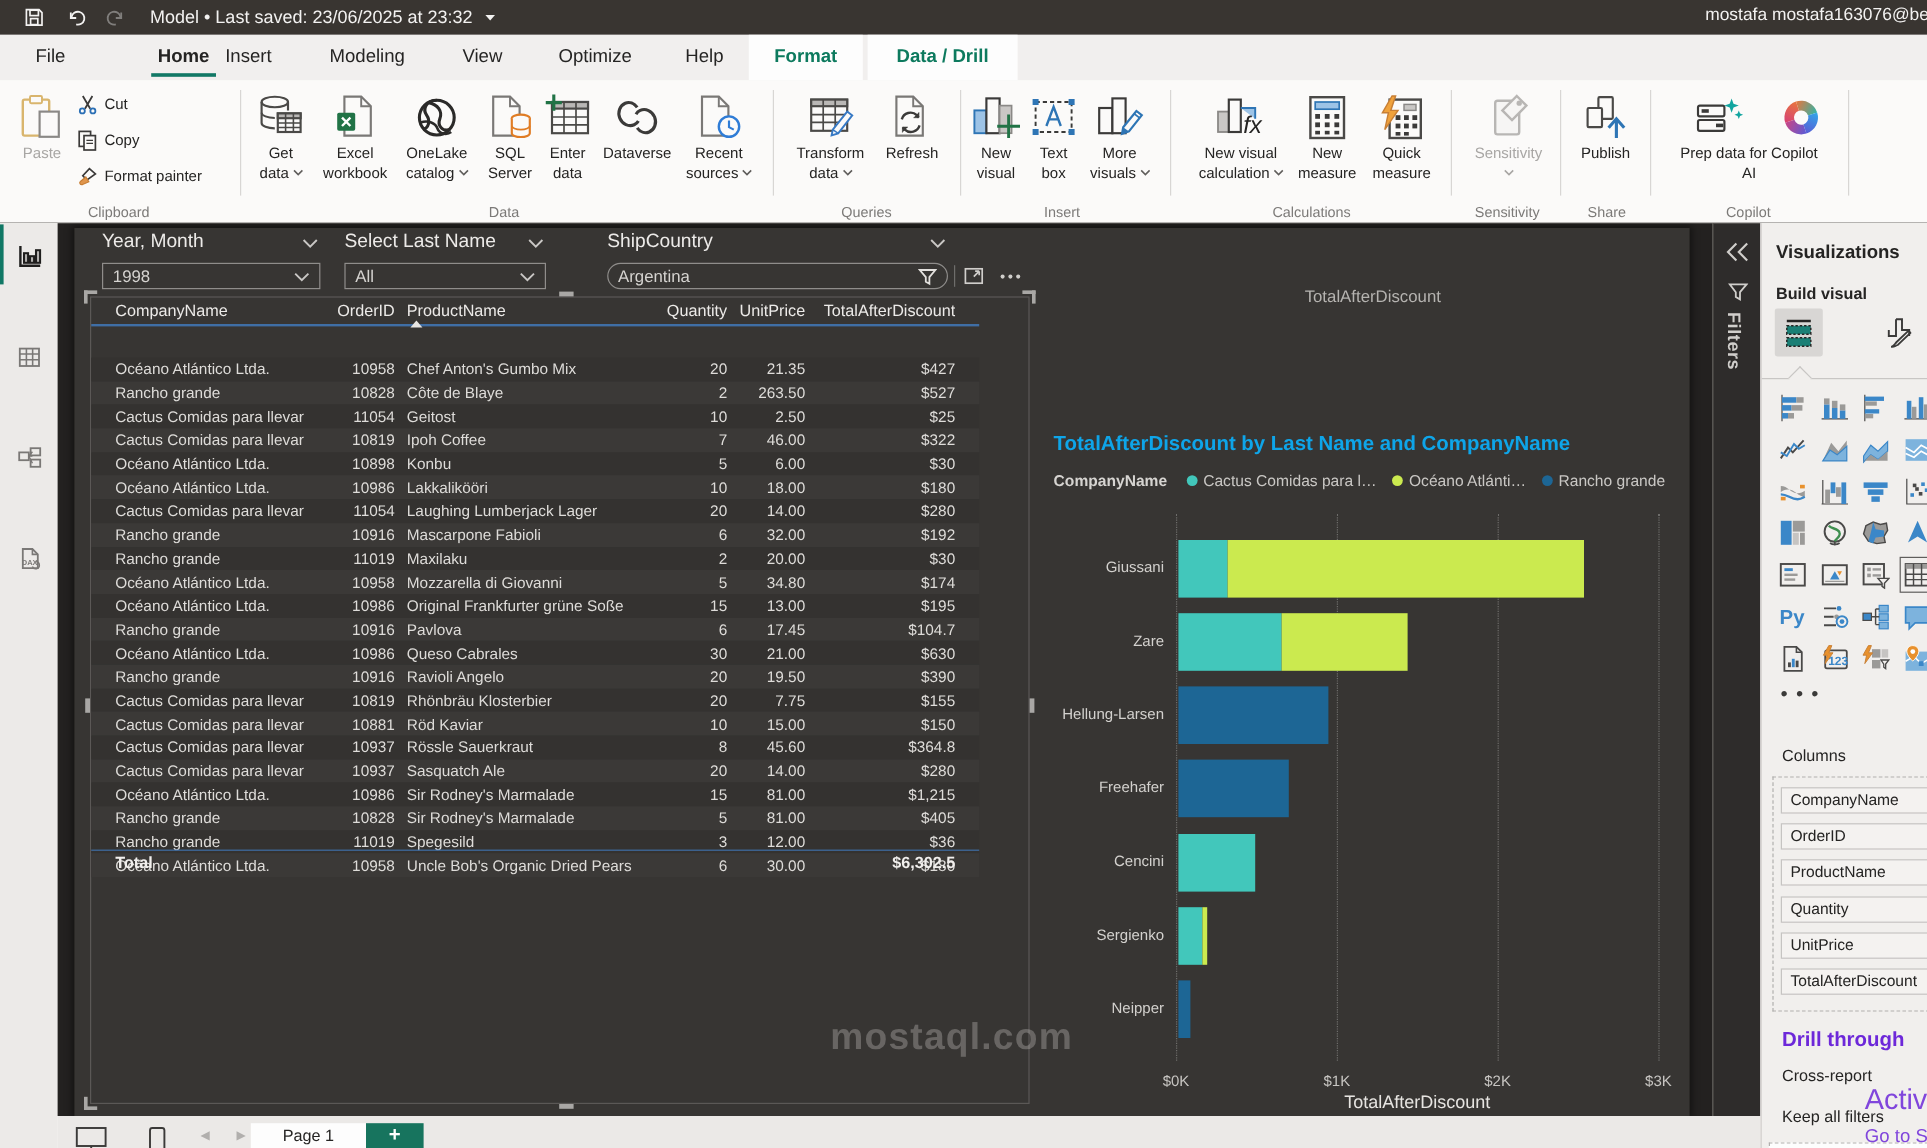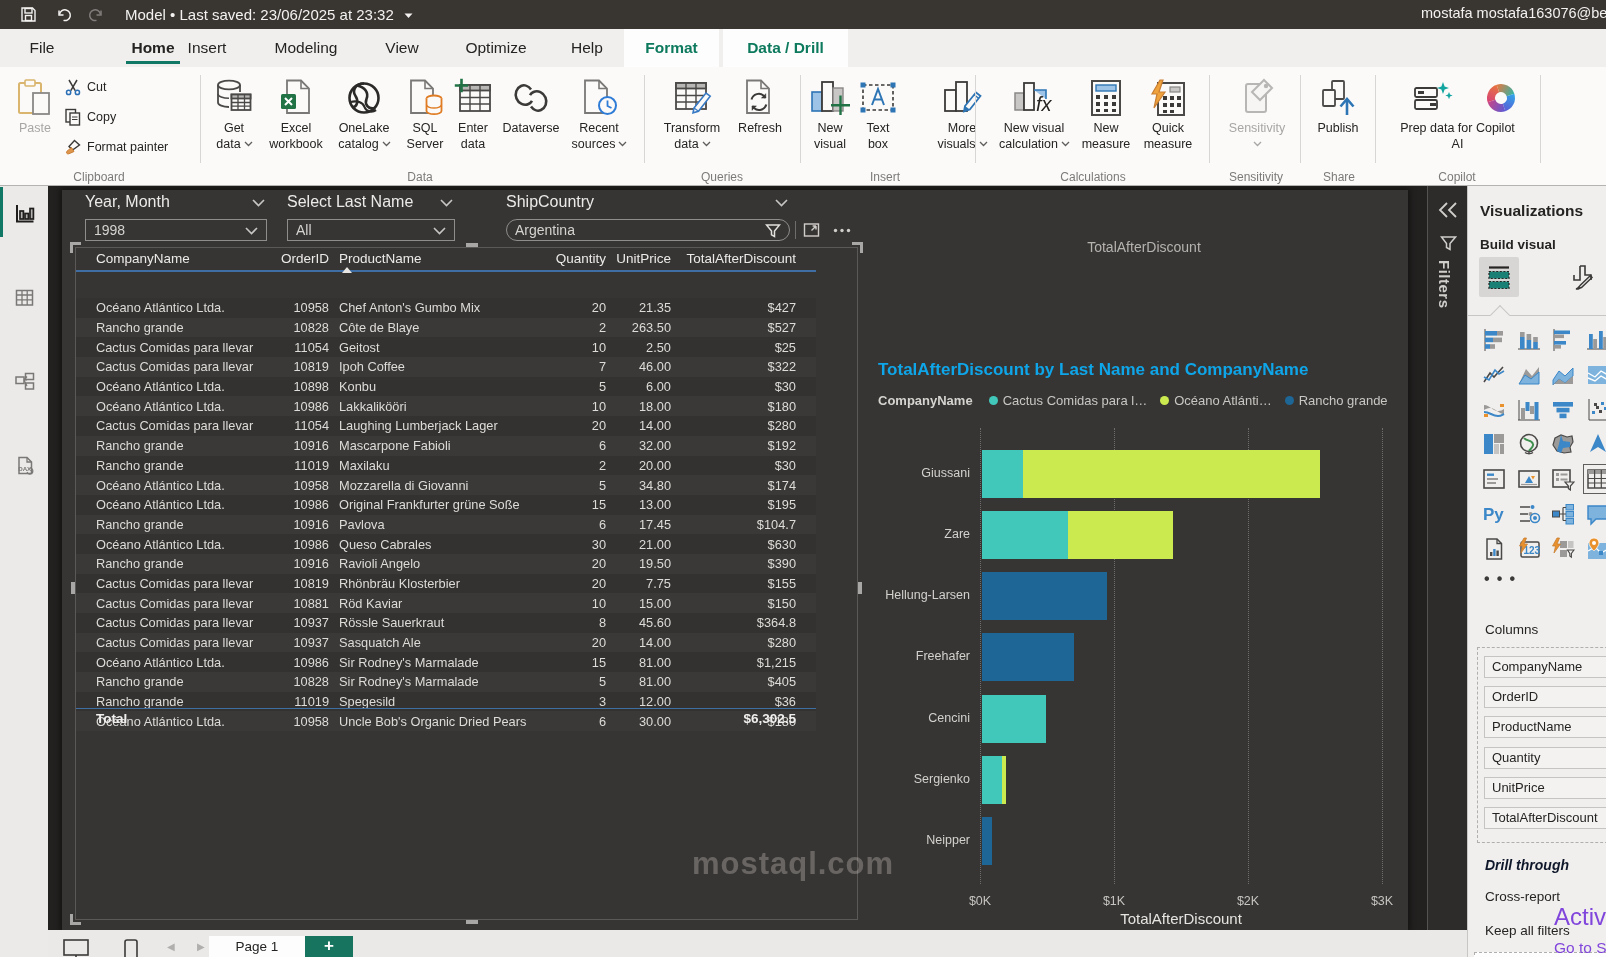--- a/index.html
+++ b/index.html
@@ -95,21 +95,21 @@
 .vp-tile{position:absolute;left:11px;top:71px;width:40px;height:40px;background:#d8d6d4;border-radius:2px;display:flex;align-items:center;justify-content:center;}
 .vp-brush{position:absolute;left:101px;top:78px;width:27px;height:27px;}
 .vp-sepline{position:absolute;left:0;top:129px;width:139px;height:1px;background:#c8c6c4;}
 .vp-caret{position:absolute;left:25px;top:122px;width:14px;height:14px;background:#f1efed;border-left:1px solid #c8c6c4;border-top:1px solid #c8c6c4;transform:rotate(45deg);}
 .vicon{position:absolute;width:24px;height:24px;}
 .vicon.selected{outline:1.5px solid #605e5c;outline-offset:2px;}
 .vp-more{position:absolute;left:16px;top:384px;font-size:16px;font-weight:700;color:#3b3a39;letter-spacing:2px;}
 .vp-columns{position:absolute;left:17px;top:436px;font-size:13.5px;color:#252423;}
 .vp-well{position:absolute;left:9px;top:461px;width:136px;height:196px;border:1px dashed #b1afad;}
 .pill{position:absolute;left:6px;width:132px;height:22px;background:#f4f2f0;border:1px solid #c6c4c2;font-size:13px;color:#252423;line-height:20px;padding-left:7px;white-space:nowrap;overflow:hidden;}
-.vp-drill{position:absolute;left:17px;top:671px;font-size:14px;font-weight:700;color:#0f172a;font-style:italic;}
+.vp-drill{position:absolute;left:17px;top:671px;font-size:17px;font-weight:700;color:#6d28d9;}
 .vp-cross{position:absolute;left:17px;top:703px;font-size:13.5px;color:#252423;}
 .vp-keep{position:absolute;left:17px;top:737px;font-size:13.5px;color:#252423;}
 .vp-dash2{position:absolute;left:6px;top:766px;width:133px;height:20px;border:1px dashed #b1afad;background:#fdfdfd;}
 .wm-activate{position:absolute;color:#6d28d9;opacity:0.85;pointer-events:none;white-space:nowrap;}
 
 .pagebar{position:absolute;left:48px;top:930px;width:1419px;height:27px;background:#ebe9e7;}
 .pb-ic{position:absolute;top:8px;}
 .pb-arrow{position:absolute;top:11px;font-size:10px;color:#b1afad;}
 .pb-tab{position:absolute;left:161px;top:6px;width:96px;height:21px;background:#fdfdfd;text-align:center;font-size:13.5px;color:#252423;line-height:22px;}
 .pb-plus{position:absolute;left:257px;top:6px;width:48px;height:21px;background:#17745e;color:#fff;text-align:center;font-size:17px;line-height:20px;font-weight:600;}
@@ -338,21 +338,21 @@
             <rect x="2.5" y="2.5" width="5" height="5" fill="#2e75b5"></rect>
             <rect x="32.5" y="2.5" width="5" height="5" fill="#2e75b5"></rect>
             <rect x="2.5" y="27.5" width="5" height="5" fill="#2e75b5"></rect>
             <rect x="32.5" y="27.5" width="5" height="5" fill="#2e75b5"></rect>
             <path d="M14 25 L20 9 L26 25 M16.5 19.5 h7" stroke="#2e75b5" stroke-width="2"></path>
           </svg>
         </div>
         <div class="rl"><span>Text</span></div>
         <div class="rl"><span>box</span></div>
       </div>
-<div class="rbtn" style="left:902px;width:62px;margin-left:29px;">
+<div class="rbtn" style="left:902px;width:62px;">
         <div class="ric">
           <svg width="42" height="40" viewBox="0 0 42 40" fill="none">
             <rect x="4" y="12" width="11" height="21" fill="#fbfaf9" stroke="#3b3a39" stroke-width="1.8"></rect>
             <rect x="15" y="4" width="11" height="29" fill="#fbfaf9" stroke="#3b3a39" stroke-width="1.8"></rect>
             <path d="M24 28 L35 14.5 L39.5 18 L28.8 31.5 L23 33.5 z" fill="#fbfaf9" stroke="#2e75b5" stroke-width="1.8"></path>
             <path d="M33.2 16.8 l4.4 3.5" stroke="#2e75b5" stroke-width="1.4"></path>
             <path d="M24 28 l4.8 3.5 -5.8 2 z" fill="#2e75b5"></path>
           </svg>
         </div>
         <div class="rl"><span>More</span></div>

